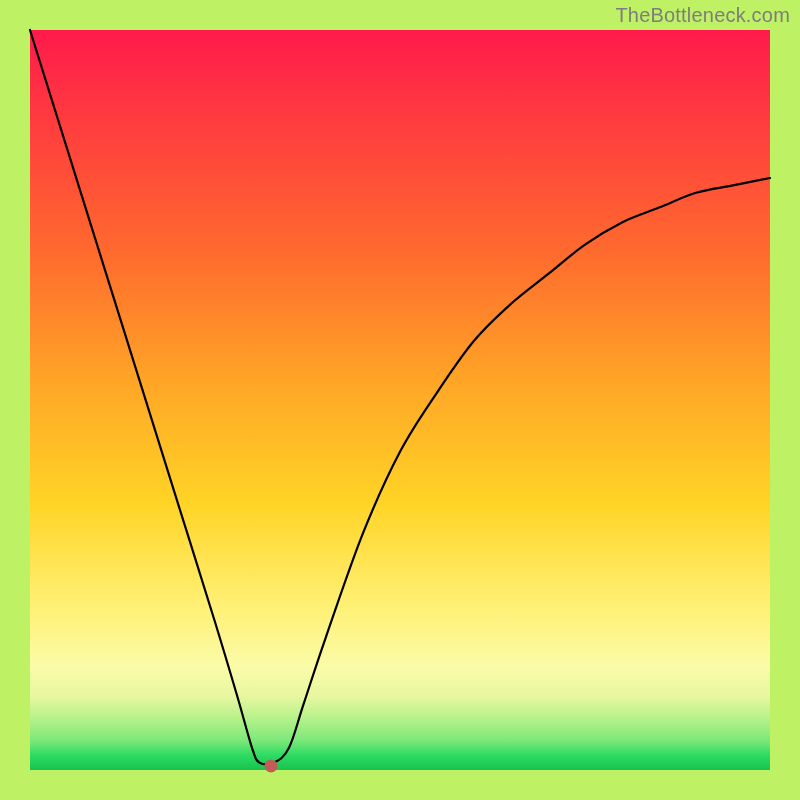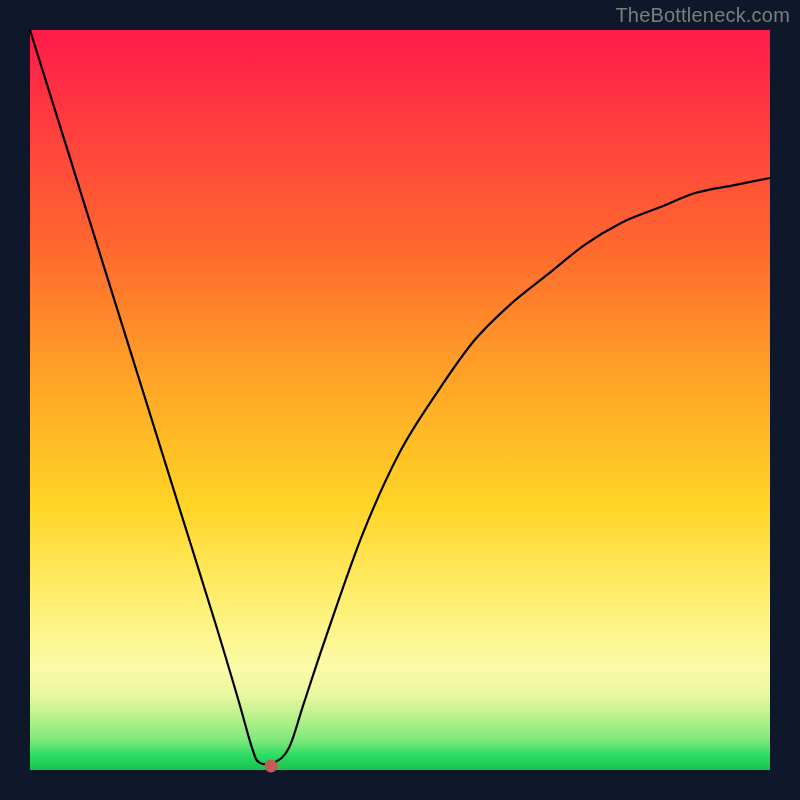--- a/index.html
+++ b/index.html
@@ -8,21 +8,21 @@
     width: 800px;
     height: 800px;
     background: #000;
     overflow: hidden;
     font-family: Arial, Helvetica, sans-serif;
   }
   .frame {
     position: relative;
     width: 800px;
     height: 800px;
-    background: #0f172a;
+    background: #bef264;
     text-align: right;
   }
   .plot-area {
     position: absolute;
     left: 30px;
     top: 30px;
     width: 740px;
     height: 740px;
     
     background: linear-gradient(

